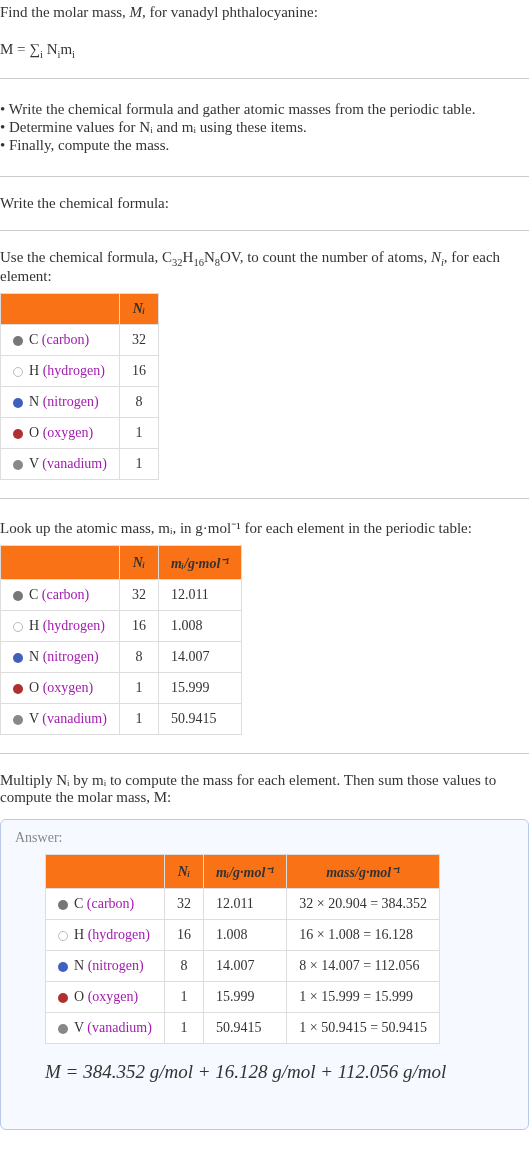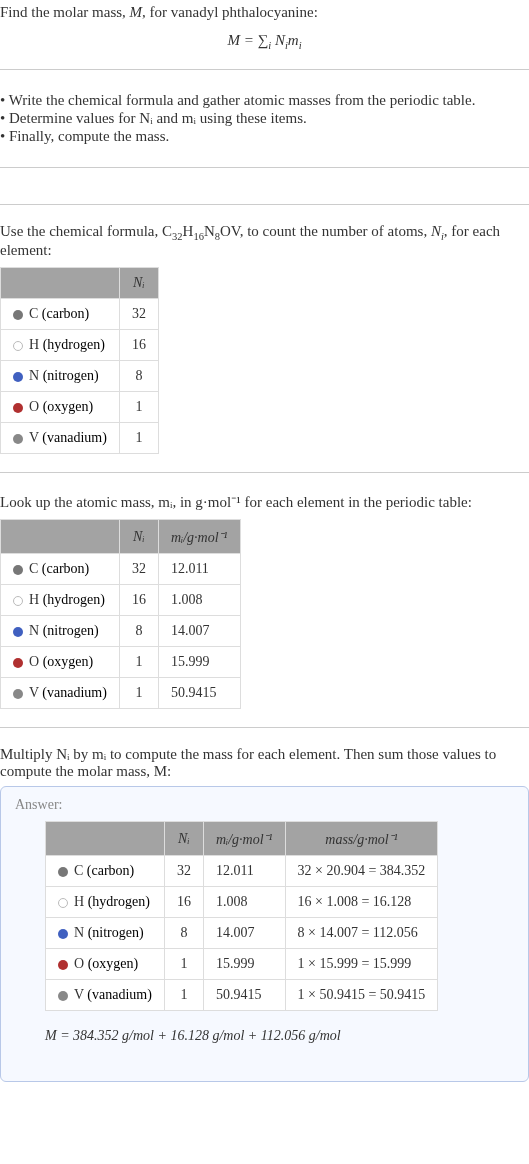--- a/index.html
+++ b/index.html
@@ -15,86 +15,84 @@
     padding: 4px 0;
   }
   hr.sep {
     border: none;
     border-top: 1px solid #ccc;
     margin: 14px 0;
   }
   .ital { font-style: italic; }
   .sub { font-size: 0.7em; vertical-align: sub; }
   .formula-line {
-    font-style: italic;
-    margin-top: 11px;
-    text-align: center;
+    margin-top: 20px;
   }
   .bullet-list {
     margin: 4px 0;
     padding: 0;
   }
   .bullet-list div {
     margin: 1px 0;
     font-family: Liberation Serif, serif;
   }
   table.data {
     border-collapse: collapse;
     margin-top: 8px;
     font-size: 14px;
   }
   table.data th, table.data td {
     border: 1px solid #ddd;
     padding: 7px 12px;
     text-align: left;
   }
   table.data th {
-    background: #a3a3a3;
-    font-weight: normal;
+    background: #f97316;
+    font-weight: bold;
     font-style: italic;
   }
   table.data td.center, table.data th.center { text-align: center; }
   .elem-cell {
     white-space: nowrap;
   }
   .elem-dot {
     display: inline-block;
     width: 10px;
     height: 10px;
     border-radius: 50%;
     margin-right: 6px;
     vertical-align: middle;
   }
   .dot-c { background: #777; }
   .dot-h { background: #fff; border: 1px solid #bbb; width: 8px; height: 8px; }
   .dot-n { background: #4060c0; }
   .dot-o { background: #b03030; }
   .dot-v { background: #888; }
   .elem-sym { color: #333; }
-  .elem-name { color: #000000; }
+  .elem-name { color: #a21caf; }
   .answer-box {
     border: 1px solid #b8c8e8;
     border-radius: 6px;
     background: #f6f9ff;
     padding: 10px 14px 14px 14px;
-    margin-top: 6px;
+    margin-top: 13px;
   }
   .answer-box .label {
     color: #888;
     font-size: 14px;
     margin-bottom: 8px;
   }
   .answer-box table.data {
     background: #fff;
     margin-left: 30px;
   }
   .answer-box .sum-line {
     margin: 14px 0 0 30px;
     font-style: italic;
-    font-size: 14px;
+    font-size: 19px;
     line-height: 1.5;
   }
 </style>
 </head>
 <body>
 
 <div class="section">
   <span>Find the molar mass, </span><span class="ital">M</span><span>, for vanadyl phthalocyanine:</span>
   <div class="formula-line">
     <span>M = ∑</span><span class="sub">i</span><span> N</span><span class="sub">i</span><span>m</span><span class="sub">i</span>
@@ -107,20 +105,21 @@
   <div class="bullet-list">
     <div>• Write the chemical formula and gather atomic masses from the periodic table.</div>
     <div>• Determine values for Nᵢ and mᵢ using these items.</div>
     <div>• Finally, compute the mass.</div>
   </div>
 </div>
 
 <hr class="sep">
 
 <div class="section">
+  <div>Write the chemical formula:</div>
 </div>
 
 <hr class="sep">
 
 <div class="section">
   <div>
     <span>Use the chemical formula, C</span><span class="sub">32</span><span>H</span><span class="sub">16</span><span>N</span><span class="sub">8</span><span>OV, to count the number of atoms, </span><span class="ital">N</span><span class="ital sub">i</span><span>, for each element:</span>
   </div>
   <table class="data">
     <tbody>

